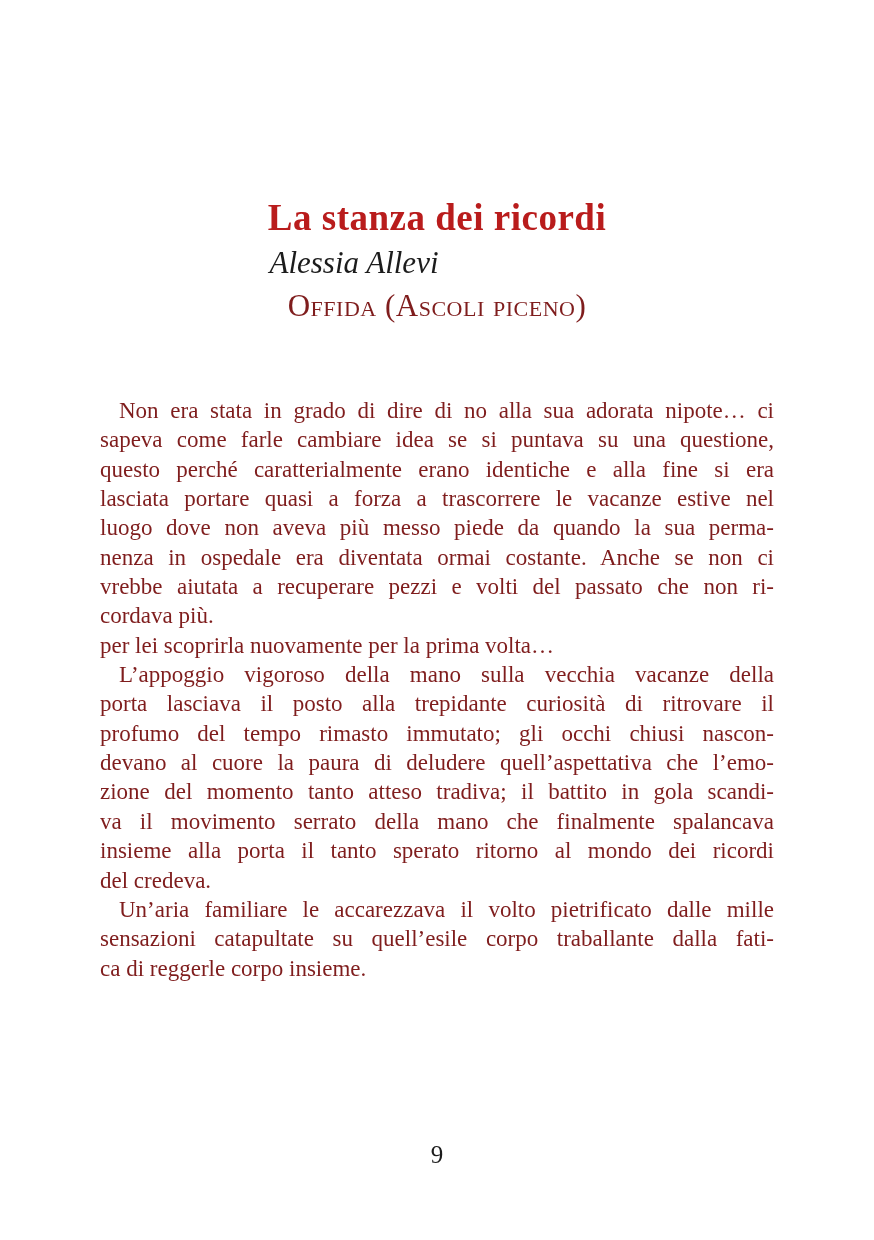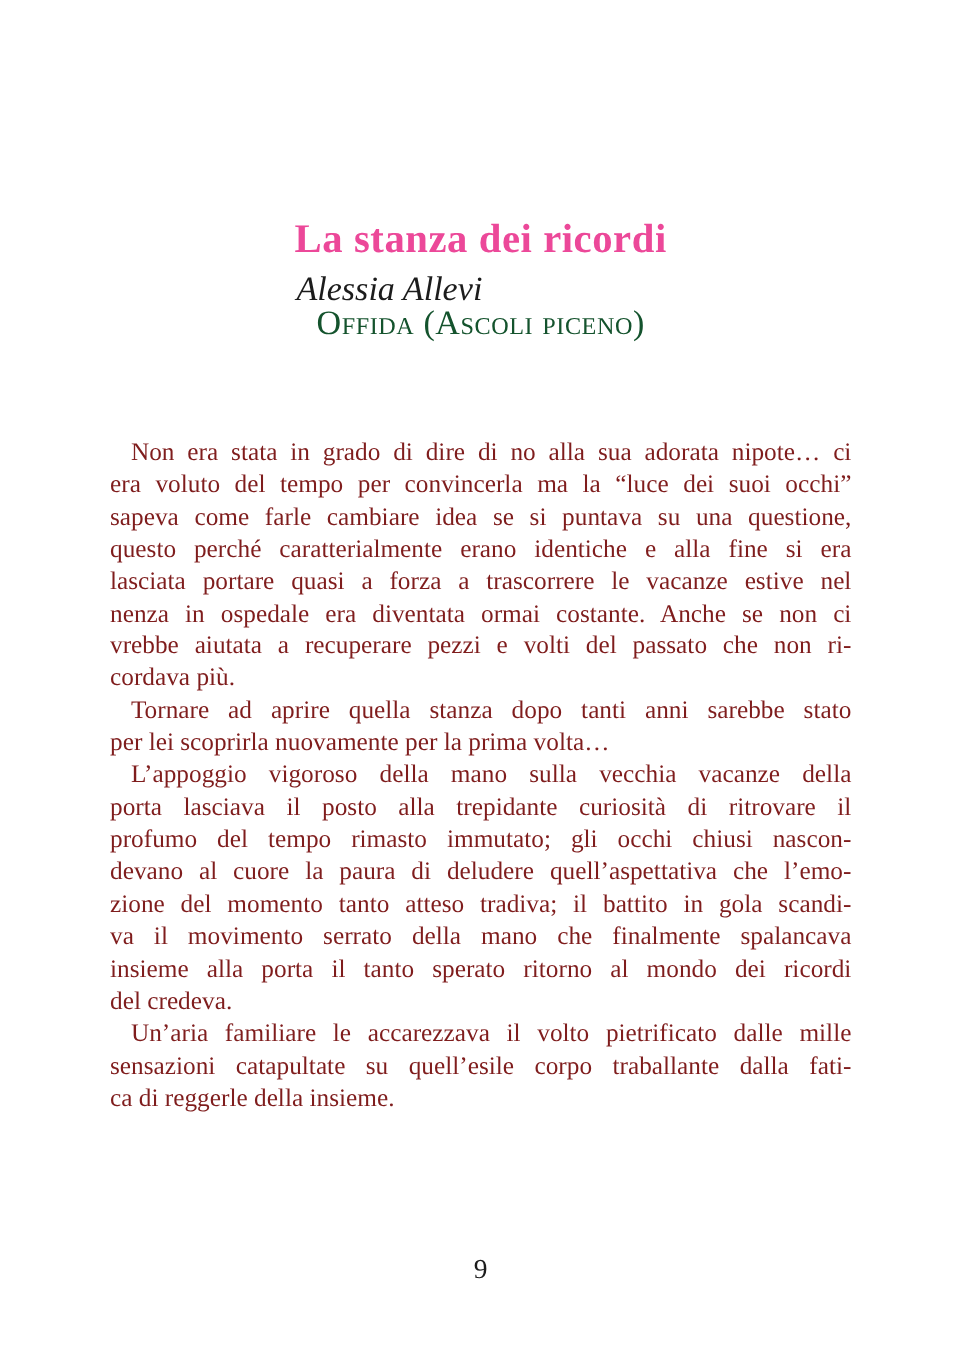--- a/index.html
+++ b/index.html
@@ -33,28 +33,28 @@
     left: 0;
     width: 708px;
     text-align: center;
     font-size: 31px;
     font-style: italic;
     line-height: 1;
     color: #1c1c1c;
   }
   .location {
     position: absolute;
-    top: 278px;
+    top: 290px;
     left: 0;
     width: 874px;
     text-align: center;
     font-size: 31px;
     font-variant: small-caps;
     line-height: 1;
-    color: #14532d;
+    color: #7f1d1d;
     letter-spacing: 0.5px;
   }
   .body-text {
     position: absolute;
     top: 396px;
     left: 100px;
     width: 674px;
     font-size: 23px;
     line-height: 29.35px;
     color: #7f1d1d;
@@ -81,48 +81,47 @@
     text-align: center;
     font-size: 25px;
     line-height: 1;
     color: #1c1c1c;
   }
 </style>
 </head>
 <body>
 
 <div class="page" style="background: rgb(255, 255, 255);">
-  <h1 class="title" style="color: #ec4899;">La stanza dei ricordi</h1>
+  <h1 class="title" style="color: #b91c1c;">La stanza dei ricordi</h1>
   <div class="author">Alessia Allevi</div>
   <div class="location">Offida (Ascoli piceno)</div>
   <div class="body-text">
       <div class="paragraph">
         <div class="line first">Non era stata in grado di dire di no alla sua adorata nipote… ci</div>
-        <div class="line">era voluto del tempo per convincerla ma la “luce dei suoi occhi”</div>
         <div class="line">sapeva come farle cambiare idea se si puntava su una questione,</div>
         <div class="line">questo perché caratterialmente erano identiche e alla fine si era</div>
         <div class="line">lasciata portare quasi a forza a trascorrere le vacanze estive nel</div>
+        <div class="line">luogo dove non aveva più messo piede da quando la sua perma-</div>
         <div class="line">nenza in ospedale era diventata ormai costante. Anche se non ci</div>
         <div class="line">vrebbe aiutata a recuperare pezzi e volti del passato che non ri-</div>
         <div class="line last">cordava più.</div>
       </div>
       <div class="paragraph">
-        <div class="line first">Tornare ad aprire quella stanza dopo tanti anni sarebbe stato</div>
         <div class="line last">per lei scoprirla nuovamente per la prima volta…</div>
       </div>
       <div class="paragraph">
         <div class="line first">L’appoggio vigoroso della mano sulla vecchia vacanze della</div>
         <div class="line">porta lasciava il posto alla trepidante curiosità di ritrovare il</div>
         <div class="line">profumo del tempo rimasto immutato; gli occhi chiusi nascon-</div>
         <div class="line">devano al cuore la paura di deludere quell’aspettativa che l’emo-</div>
         <div class="line">zione del momento tanto atteso tradiva; il battito in gola scandi-</div>
         <div class="line">va il movimento serrato della mano che finalmente spalancava</div>
         <div class="line">insieme alla porta il tanto sperato ritorno al mondo dei ricordi</div>
         <div class="line last">del credeva.</div>
       </div>
       <div class="paragraph">
         <div class="line first">Un’aria familiare le accarezzava il volto pietrificato dalle mille</div>
         <div class="line">sensazioni catapultate su quell’esile corpo traballante dalla fati-</div>
-        <div class="line last">ca di reggerle della insieme.</div>
+        <div class="line last">ca di reggerle corpo insieme.</div>
       </div>
     </div>
   <div class="page-number">9</div>
 </div>
 
 </body></html>

